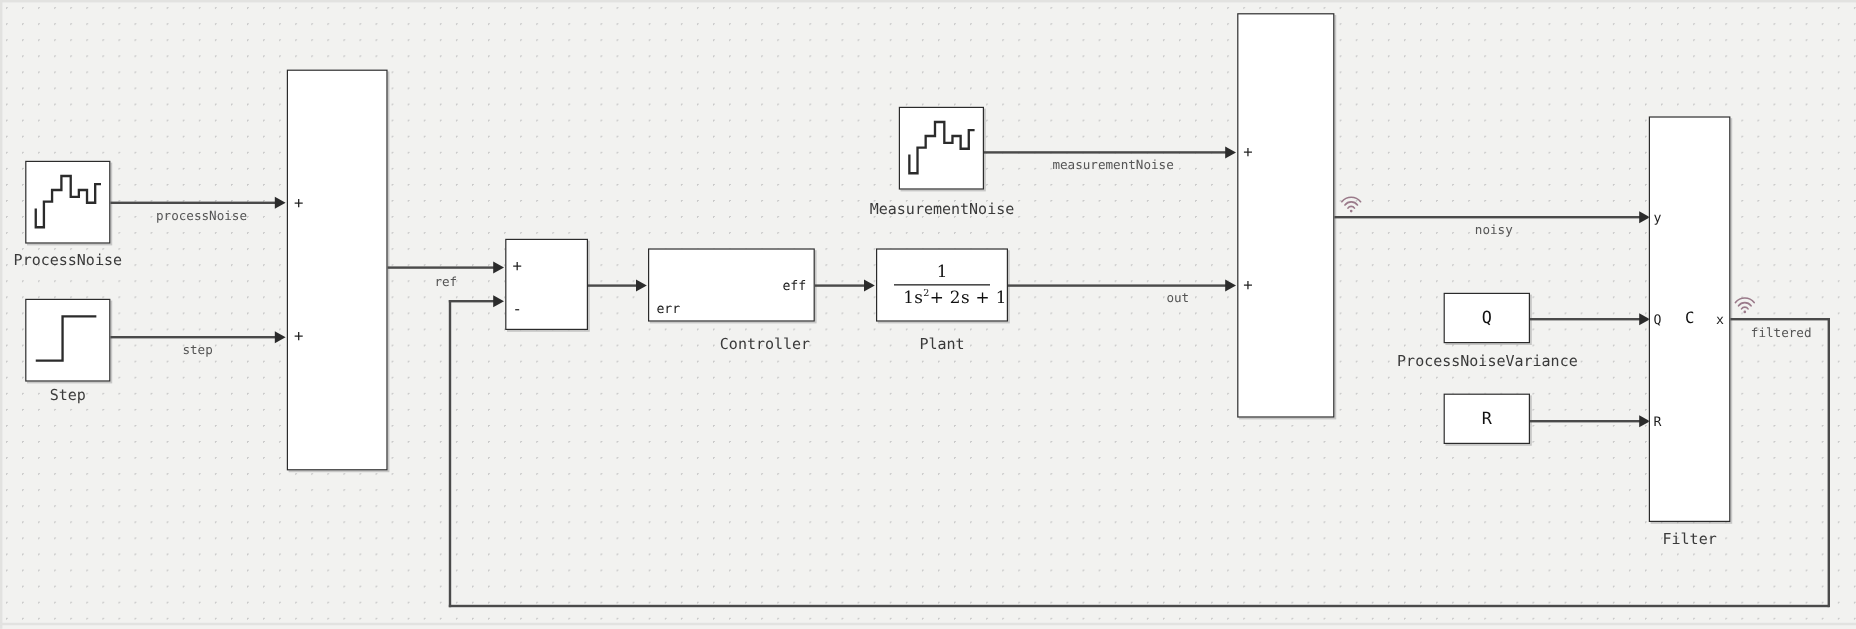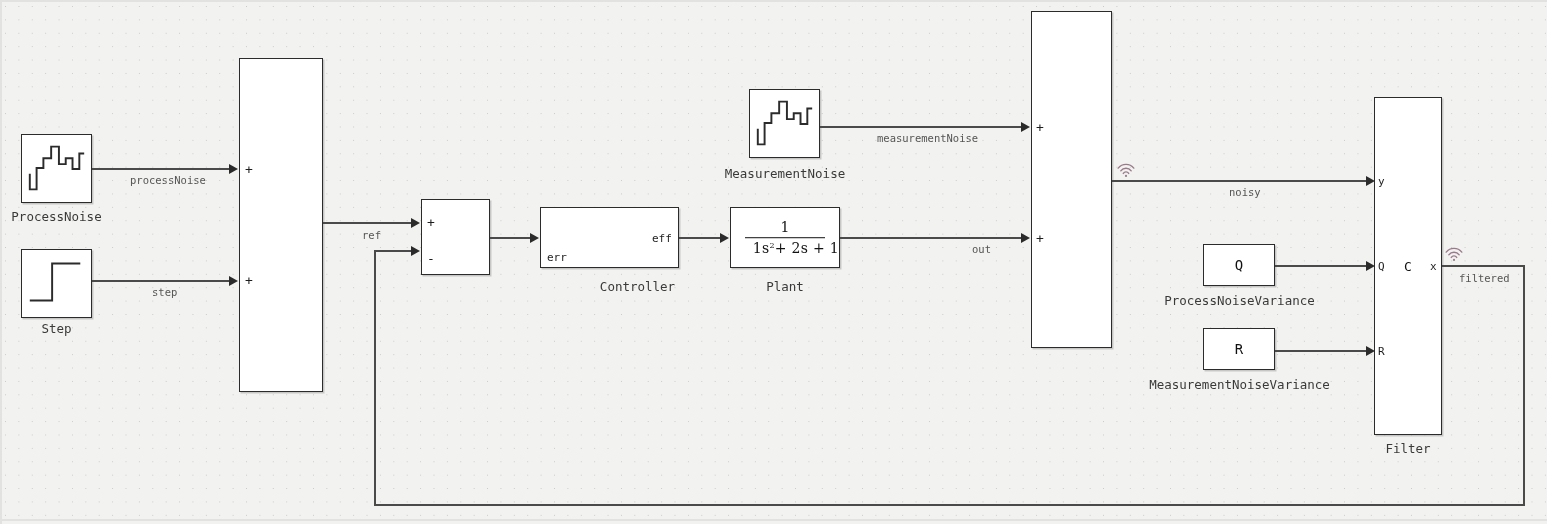--- a/index.html
+++ b/index.html
@@ -183,21 +183,20 @@
   <div class="blk" style="left:1203px;top:244px;width:72px;height:42px;">
     <div class="blk-text">Q</div>
   </div>
   <div class="blk-label" style="left:1142px;top:293px;width:195px;">ProcessNoiseVariance</div>
   <div class="wire h" style="left:1275px;top:265px;width:93px;"></div>
   <div class="arrow" style="left:1366px;top:261px;"></div>
 
   <div class="blk" style="left:1203px;top:328px;width:72px;height:42px;">
     <div class="blk-text">R</div>
   </div>
-  <div class="blk-label" style="left:1130px;top:377px;width:219px;">MeasurementNoiseVariance</div>
   <div class="wire h" style="left:1275px;top:350px;width:93px;"></div>
   <div class="arrow" style="left:1366px;top:346px;"></div>
 
   <div class="blk" style="left:1374px;top:97px;width:68px;height:338px;">
     <div class="blk-text" style="font-size:13px;">C</div>
   </div>
   <div class="port" style="left:1378px;top:176px;">y</div>
   <div class="port" style="left:1378px;top:261px;">Q</div>
   <div class="port" style="left:1378px;top:346px;">R</div>
   <div class="port" style="left:1430px;top:261px;">x</div>

